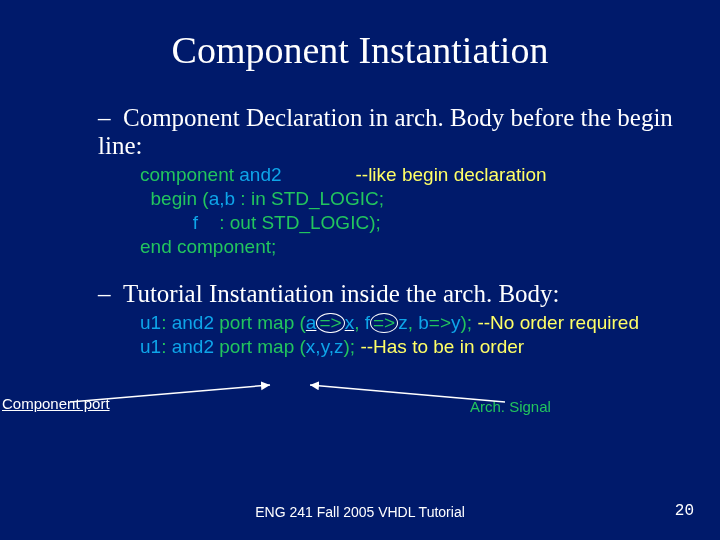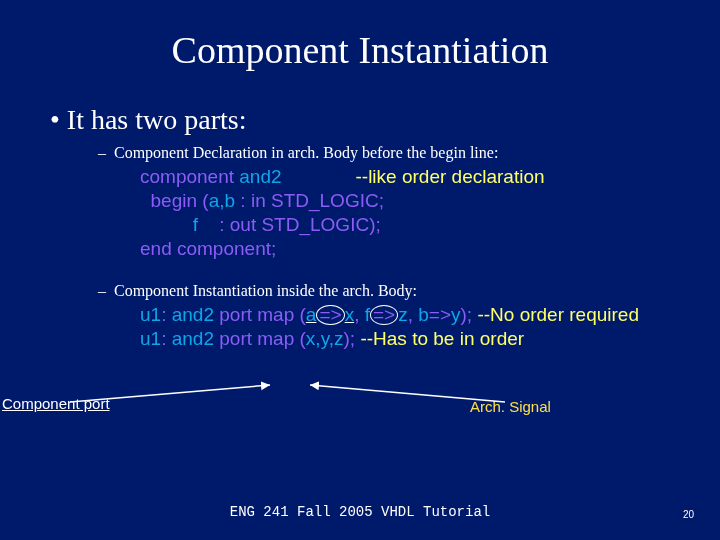--- a/index.html
+++ b/index.html
@@ -24,66 +24,66 @@
     text-align: center;
     font-size: 38px;
     margin: 0 0 32px 0;
     font-weight: normal;
   }
   .bullet-l1 {
     font-size: 28px;
     margin: 0 0 8px 10px;
   }
   .bullet-l2 {
-    font-size: 16px;
+    font-size: 25px;
     margin: 0 0 4px 58px;
   }
   .code-line {
     font-family: Arial, sans-serif;
     font-size: 19px;
     white-space: pre;
     margin: 0 0 2px 100px;
   }
   .red { color: #0ea5e9; margin-top: 10px; }
   .yellow { color: #ffff66; }
-  .white { color: #8b5cf6; text-align: right; }
+  .white { color: #22c55e; text-align: right; }
   .block2 { margin-top: 22px; }
   .callout-left {
     position: absolute;
     left: 2px;
     top: 395px;
     font-family: Arial, sans-serif;
     font-size: 15px;
     color: #ffffff;
     text-decoration: underline;
   }
   .callout-right {
     position: absolute;
     left: 470px;
     top: 398px;
     font-family: Arial, sans-serif;
     font-size: 15px;
-    color: #fde047;
+    color: #22c55e;
   }
   .footer-center {
     position: absolute;
     bottom: 20px;
     left: 0;
     width: 720px;
     text-align: center;
-    font-family: Liberation Mono, monospace;
+    font-family: Liberation Sans, sans-serif;
     font-size: 14px;
     color: #ffffff;
   }
   .footer-num {
     position: absolute;
     bottom: 20px;
     right: 26px;
-    font-family: Liberation Sans, sans-serif;
-    font-size: 10px;
+    font-family: Liberation Mono, monospace;
+    font-size: 16px;
     color: #ffffff;
   }
   .arrow-wrap {
     position: absolute;
     pointer-events: none;
   }
   .ellipse {
     display: inline-block;
     border: 1px solid #fff;
     border-radius: 50%;
@@ -96,31 +96,30 @@
     text-decoration-thickness: 1px;
   }
 </style>
 </head>
 <body>
 
 <div class="slide">
 
   <h1 class="title">Component Instantiation</h1>
 
-  <div class="bullet-l1">• <span>It has two parts:</span></div>
 
   <div class="bullet-l2">– &nbsp;<span>Component Declaration in arch. Body before the begin line:</span></div>
 
-  <div class="code-line"><span class="white">component </span><span class="red">and2</span><span>              </span><span class="yellow">--like order declaration</span></div>
+  <div class="code-line"><span class="white">component </span><span class="red">and2</span><span>              </span><span class="yellow">--like begin declaration</span></div>
   <div class="code-line"><span class="white">  begin (</span><span class="red">a,b</span><span class="white"> : in STD_LOGIC;</span></div>
   <div class="code-line"><span>          </span><span class="red">f</span><span class="white">    : out STD_LOGIC);</span></div>
   <div class="code-line"><span class="white">end component;</span></div>
 
   <div class="block2">
-    <div class="bullet-l2">– &nbsp;<span>Component Instantiation inside the arch. Body:</span></div>
+    <div class="bullet-l2">– &nbsp;<span>Tutorial Instantiation inside the arch. Body:</span></div>
 
     <div class="code-line"><span class="red">u1</span><span class="white">: </span><span class="red">and2</span><span class="white"> port map (</span><span class="red underline">a</span><span class="ellipse white">=&gt;</span><span class="red underline">x</span><span class="white">, </span><span class="red">f</span><span class="ellipse white">=&gt;</span><span class="red">z</span><span class="white">, </span><span class="red">b</span><span class="white">=&gt;</span><span class="red">y</span><span class="white">); </span><span class="yellow">--No order required</span></div>
 
 
     <div class="code-line"><span class="red">u1</span><span class="white">: </span><span class="red">and2</span><span class="white"> port map (</span><span class="red">x,y,z</span><span class="white">); </span><span class="yellow">--Has to be in order</span></div>
   </div>
 
   <div class="callout-left">Component port</div>
   <div class="callout-right">Arch. Signal</div>
 

